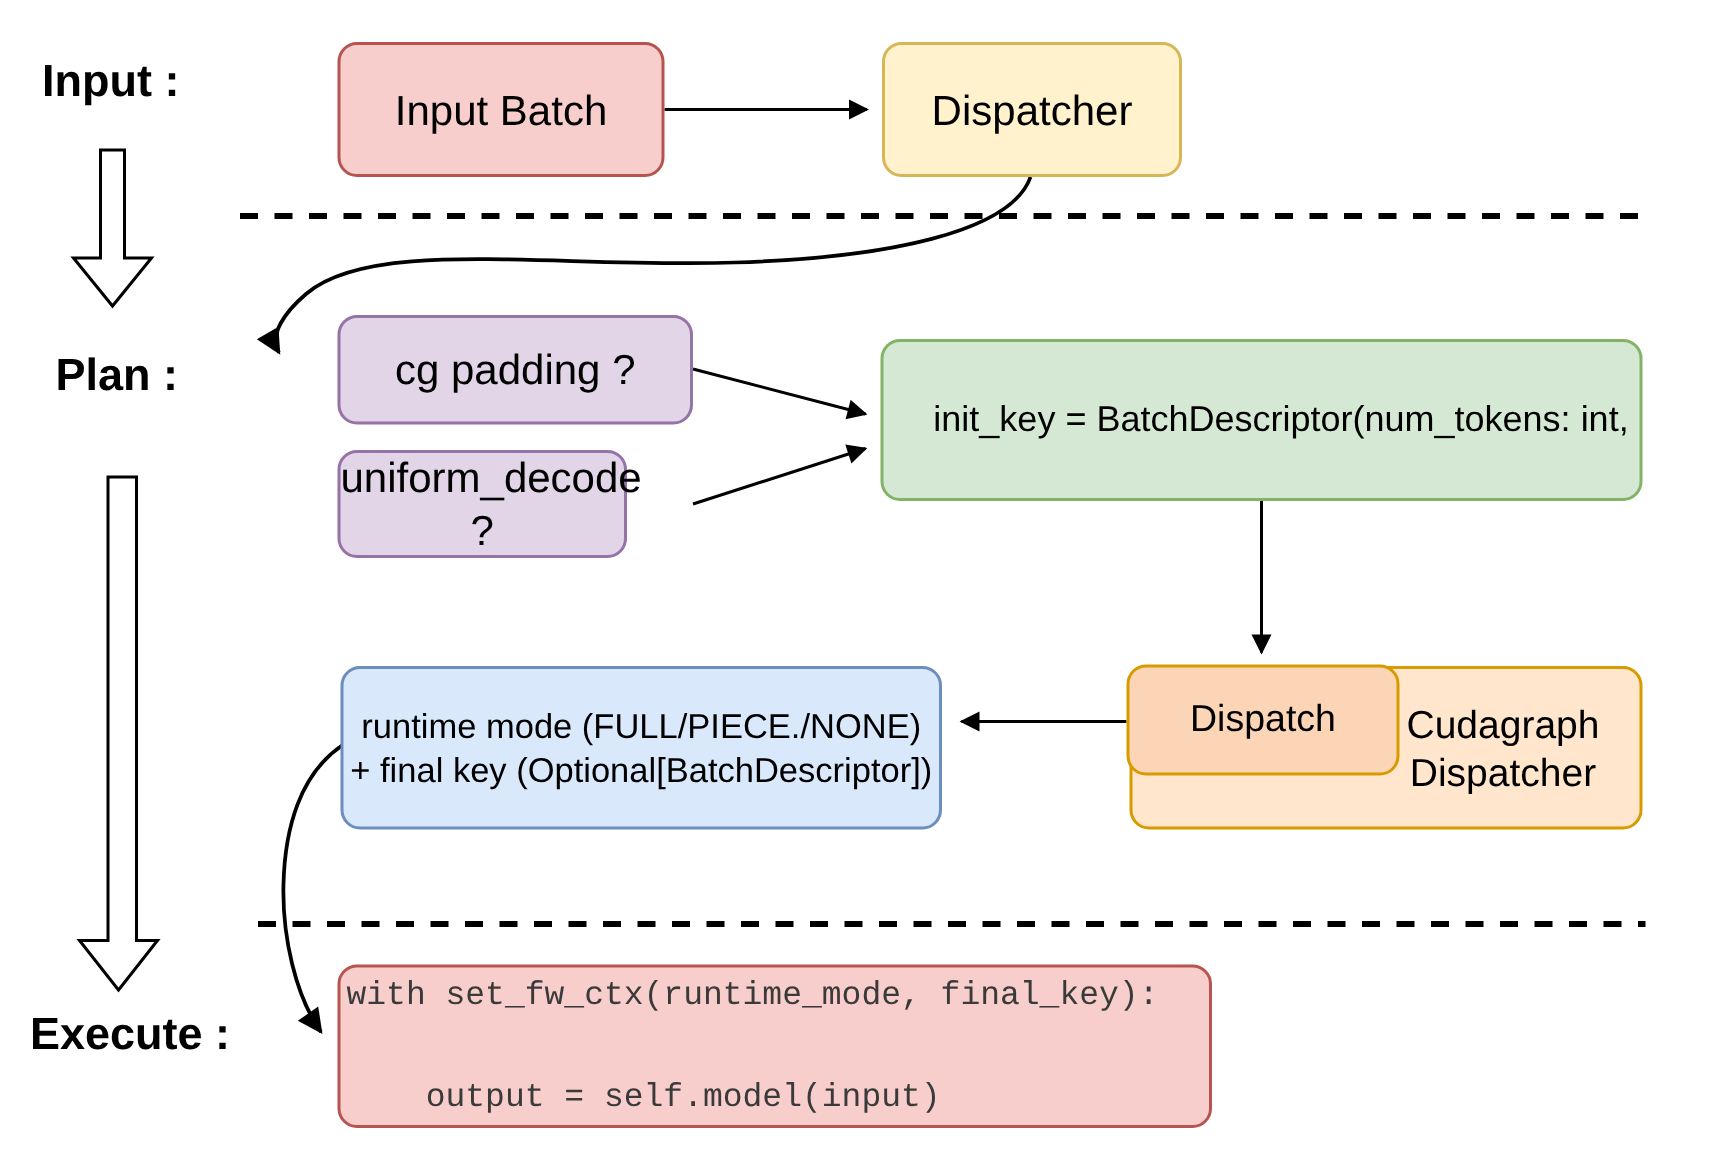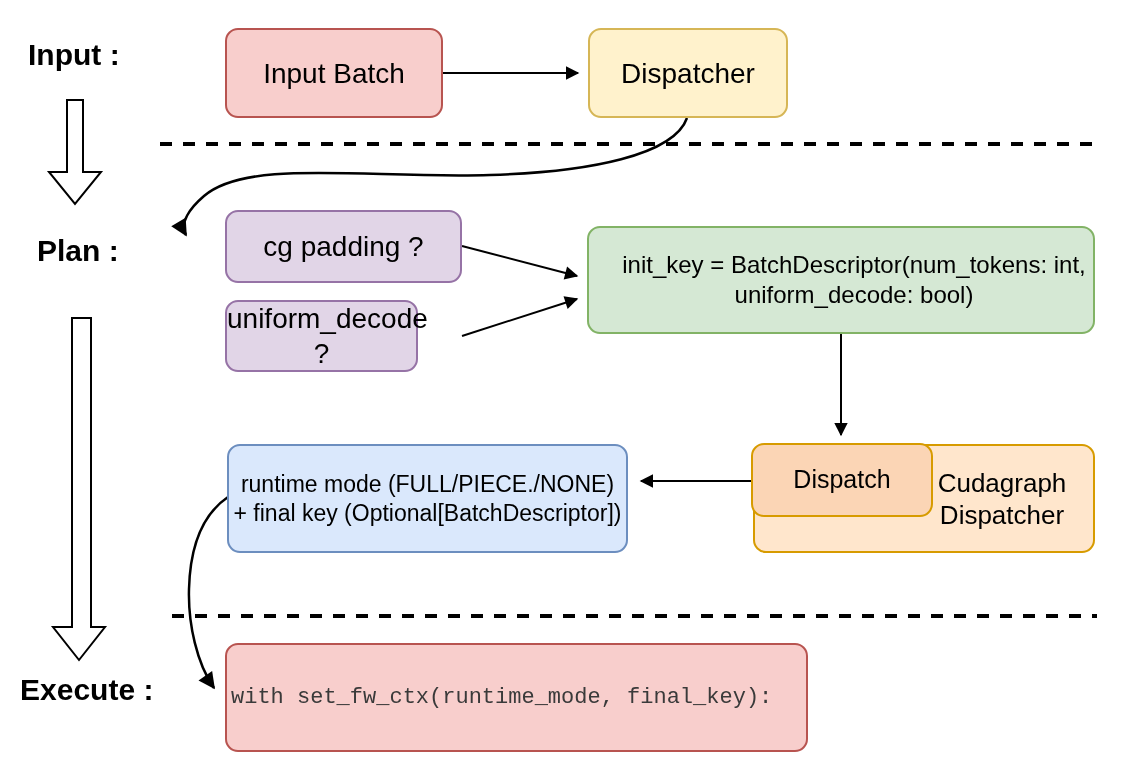--- a/index.html
+++ b/index.html
@@ -80,32 +80,32 @@
   </div>
 
   <div class="node purple fs28" style="left:225px;top:210px;width:237px;height:73px;">
     <span class="line">cg padding ?</span>
   </div>
   <div class="node purple fs28" style="left:225px;top:300px;width:193px;height:72px;">
     <span class="line">uniform_decode ?</span>
   </div>
   <div class="node green fs24" style="left:587px;top:226px;width:508px;height:108px;padding-left:26px;">
     <span class="line">init_key = BatchDescriptor(num_tokens: int,</span>
-    <span class="line">uniform_decode: bool)</span>
   </div>
 
   <div class="node blue fs23" style="left:227px;top:444px;width:401px;height:109px;">
     <span class="line">runtime mode (FULL/PIECE./NONE)</span>
     <span class="line">+ final key (Optional[BatchDescriptor])</span>
   </div>
 
   <div class="node orange-light" style="left:753px;top:444px;width:342px;height:109px;">
     <div class="cud-label">Cudagraph Dispatcher</div>
   </div>
   <div class="node orange-mid fs25" style="left:751px;top:443px;width:182px;height:74px;">
     <span class="line">Dispatch</span>
   </div>
 
   <div class="node red code-box" style="left:225px;top:643px;width:583px;height:109px;gap:40px;">
     <span class="line">with set_fw_ctx(runtime_mode, final_key):</span>
+    <span class="line">    output = self.model(input)</span>
   </div>
 
 </div>
 
 </body></html>

